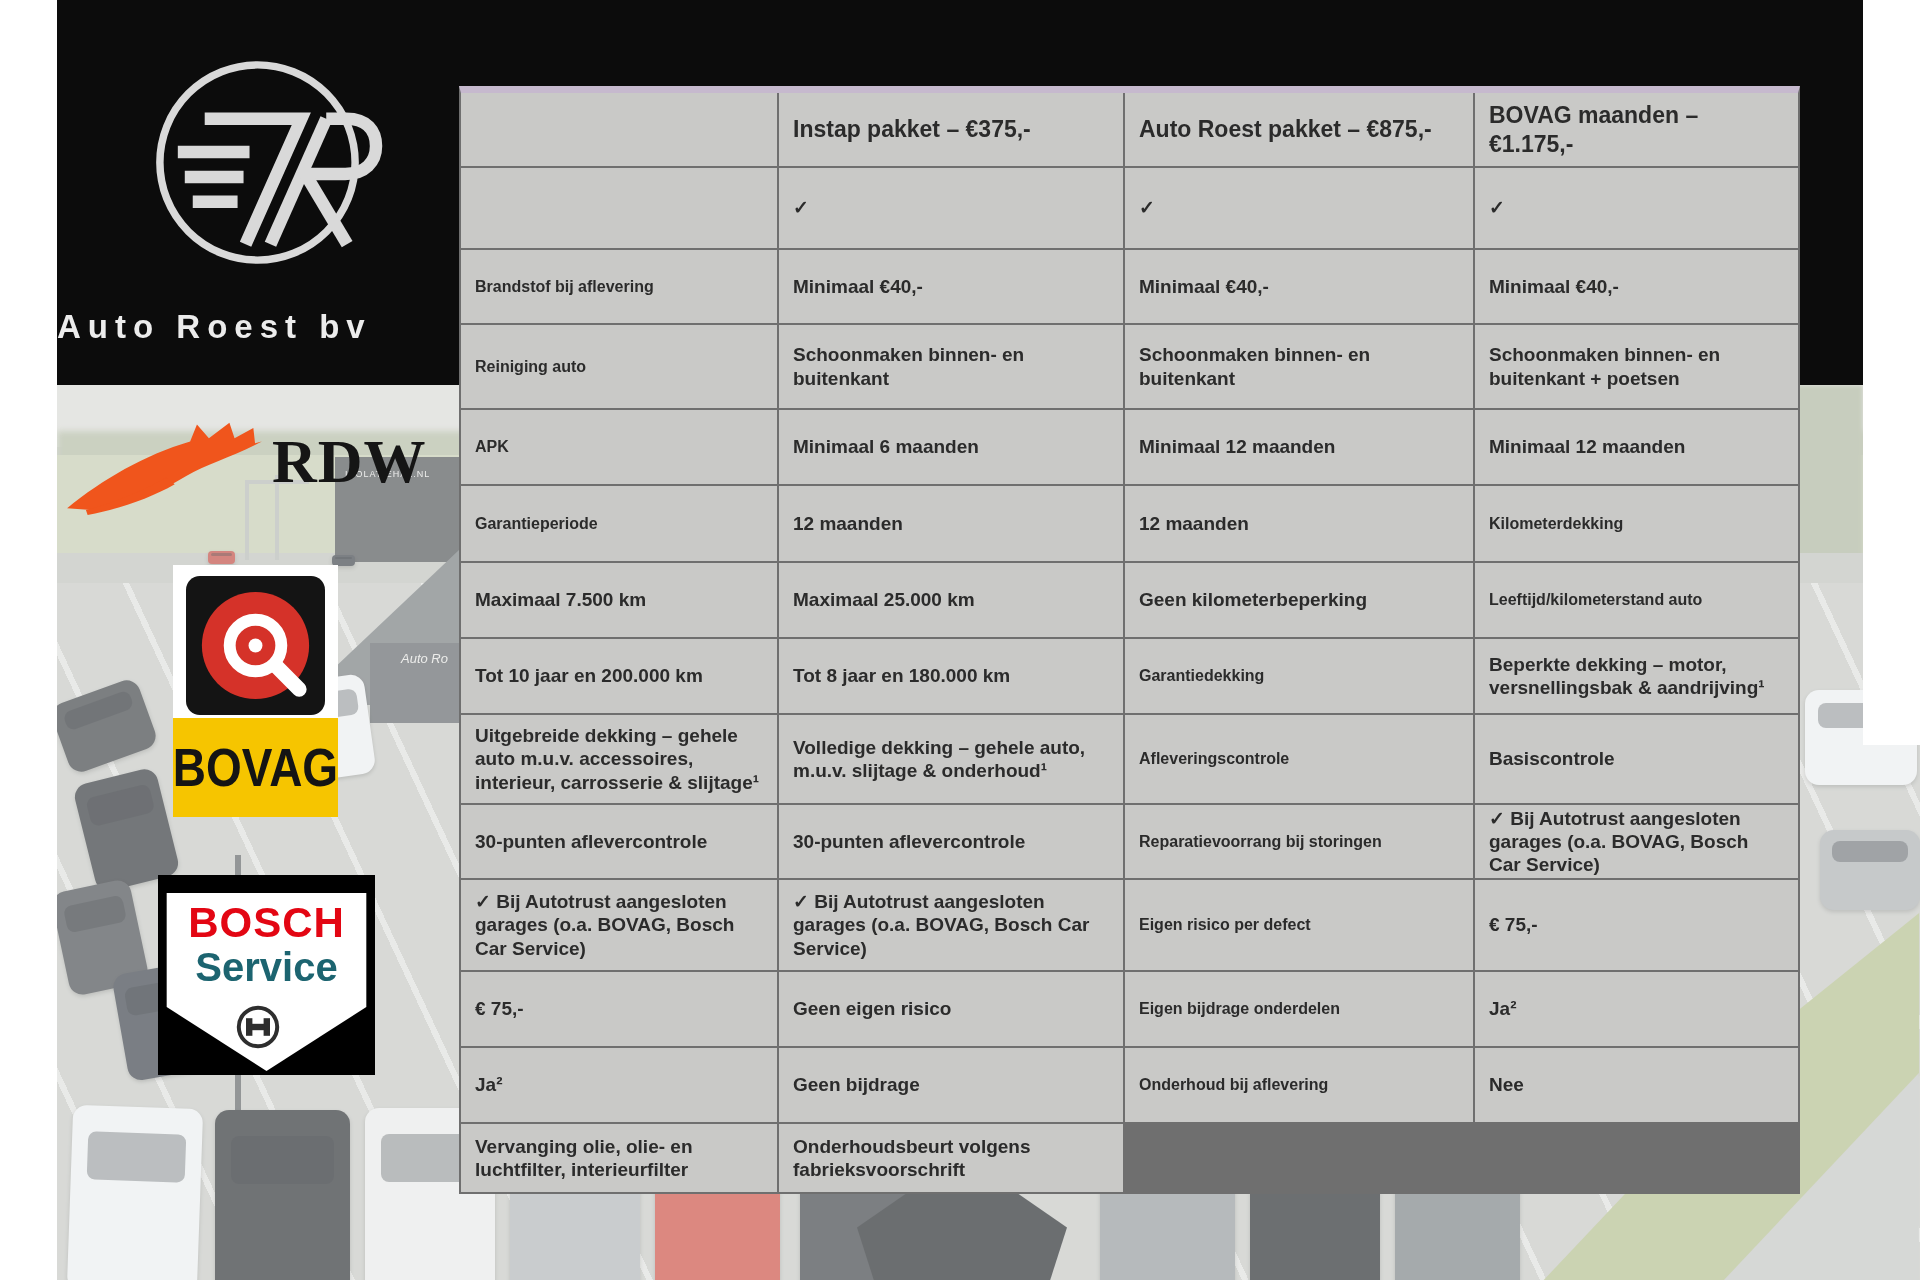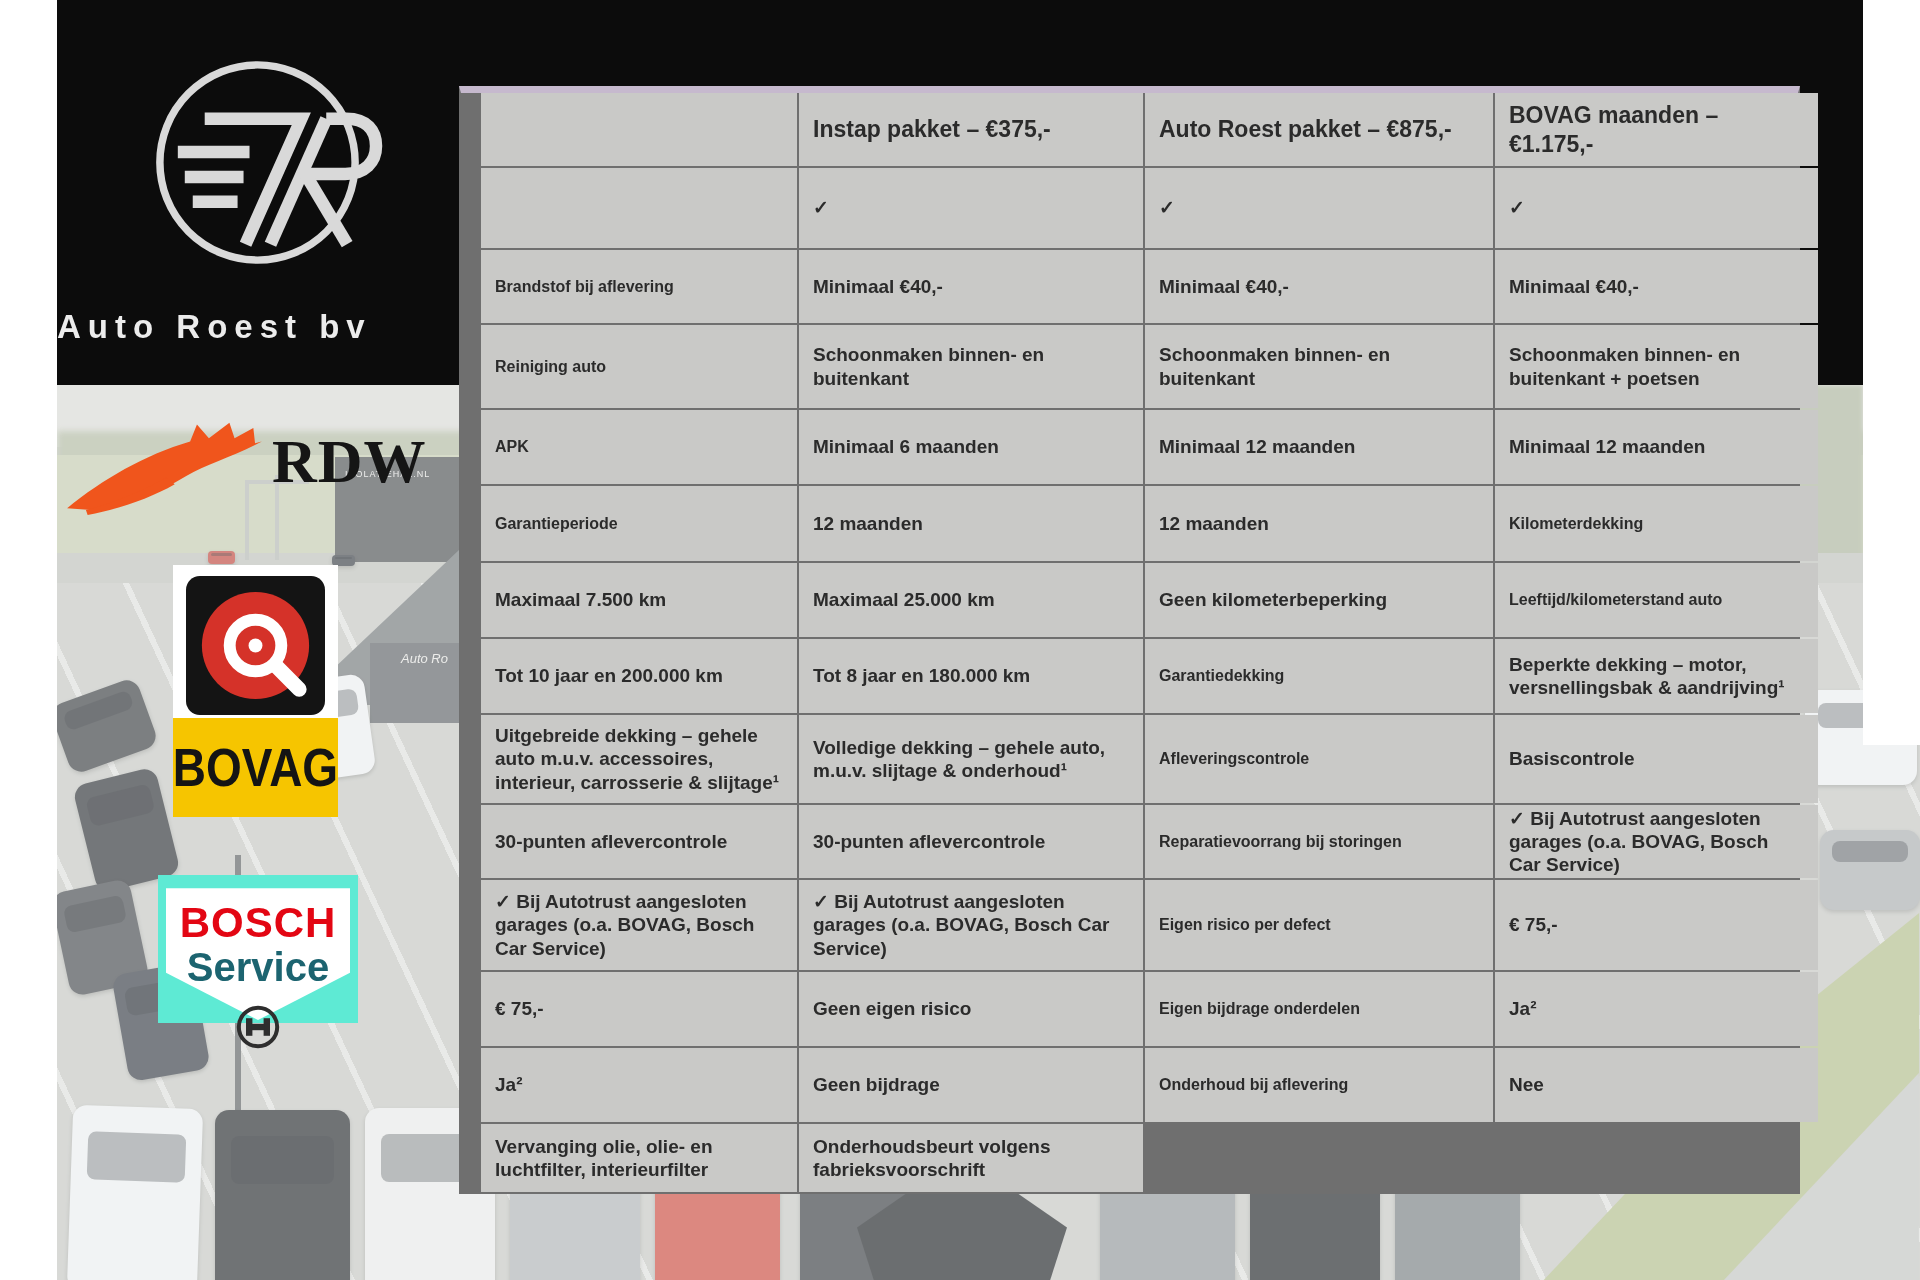--- a/index.html
+++ b/index.html
@@ -54,36 +54,36 @@
             font-weight:600;font-size:62px;color:#151515;letter-spacing:1px;}
 
   
   .bovag{left:173px;top:565px;width:165px;height:252px;background:#ffffff;}
   .bovag svg{position:absolute;left:13px;top:11px;}
   .bovag-band{position:absolute;left:0;bottom:0;width:100%;height:99px;background:#f6c500;
               display:flex;align-items:center;justify-content:center;}
   .bovag-band span{font-size:46px;font-weight:bold;color:#141414;transform:scaleY(1.15);letter-spacing:0px;}
 
   
-  .bosch{left:158px;top:875px;width:200px;height:148px;background:#5eead4;}
+  .bosch{left:158px;top:875px;width:200px;height:200px;background:#000000;padding-left:17px;}
   .bosch-pent{position:absolute;left:0;top:0;width:100%;height:100%;background:#ffffff;
               clip-path:polygon(4% 9%,96% 9%,96% 66%,50% 98%,4% 66%);}
   .bosch-word{position:absolute;left:0;top:24px;width:100%;text-align:center;
               font-size:42px;font-weight:bold;color:#e30613;letter-spacing:1px;}
   .bosch-service{position:absolute;left:0;top:70px;width:100%;text-align:center;
               font-size:40px;font-weight:bold;color:#1c6470;}
   .bosch svg{position:absolute;left:76px;top:128px;}
 
   
   .pakket-table{left:459px;top:86px;width:1341px;box-sizing:border-box;
       border:2px solid #6f6f6f;border-top:7px solid #c6b9ce;
       background:#6f6f6f;display:grid;gap:2px;
       grid-template-columns:316px 344px 348px 323px;
       grid-template-rows:73px 80px 73px 83px 74px 75px 74px 74px 88px 73px 90px 74px 74px 68px;
-      z-index:10;padding-left:20px;}
+      z-index:10;}
   .cell{background:#c9c9c7;display:flex;align-items:center;padding:4px 14px;
         color:#2b2b2b;font-weight:bold;font-size:16px;line-height:1.22;}
   .cell.hdr{font-size:23px;}
   .cell.val{font-size:19px;}
 </style>
 </head>
 <body>
 
 <div class="canvas">
 

